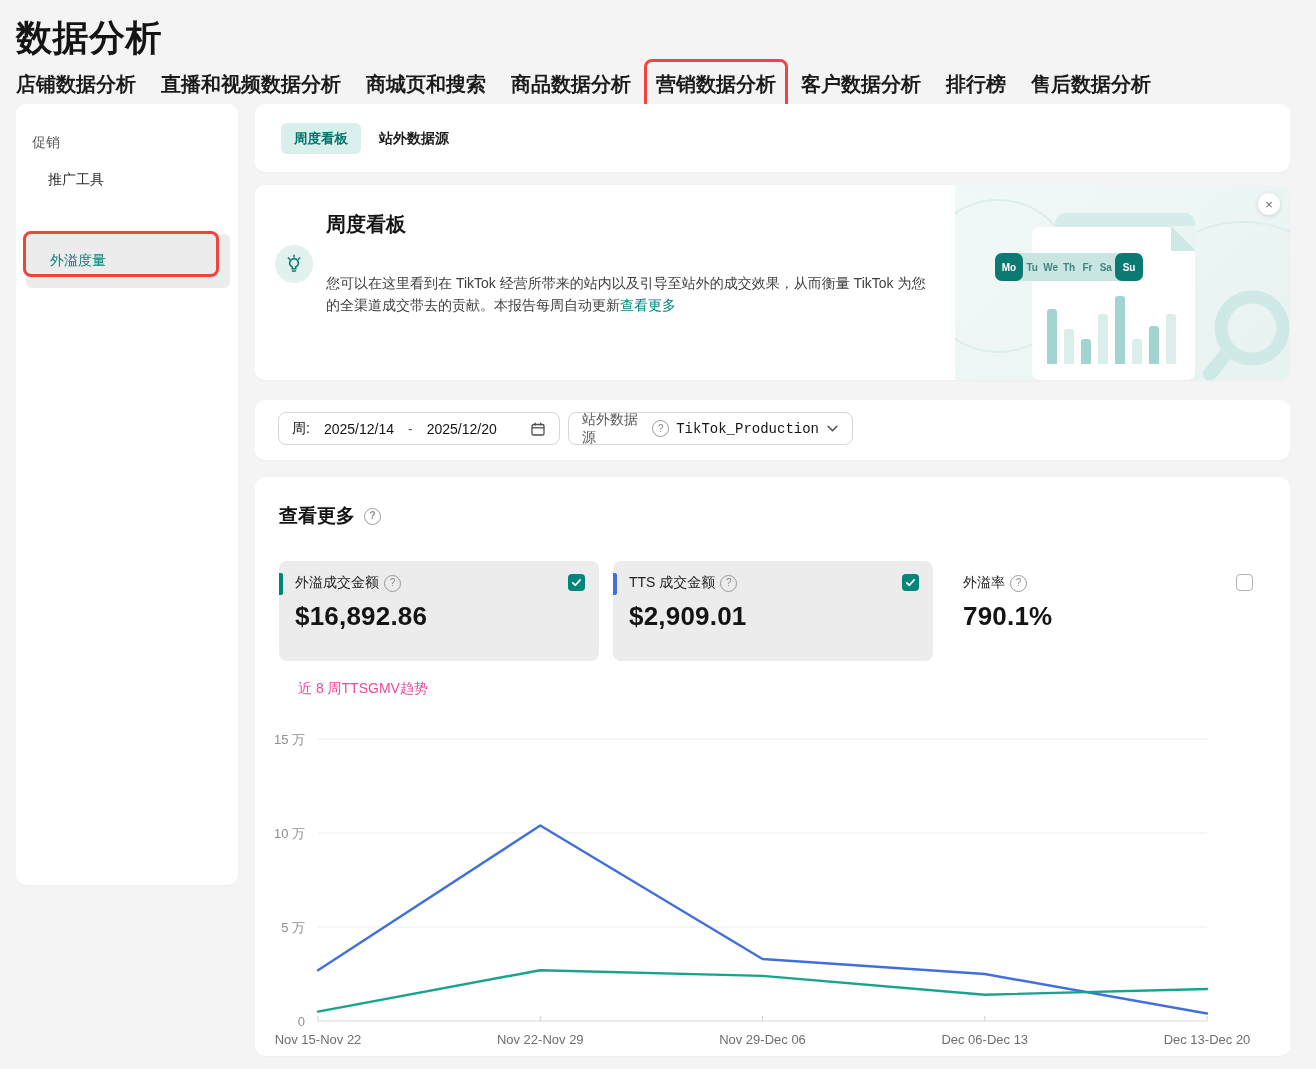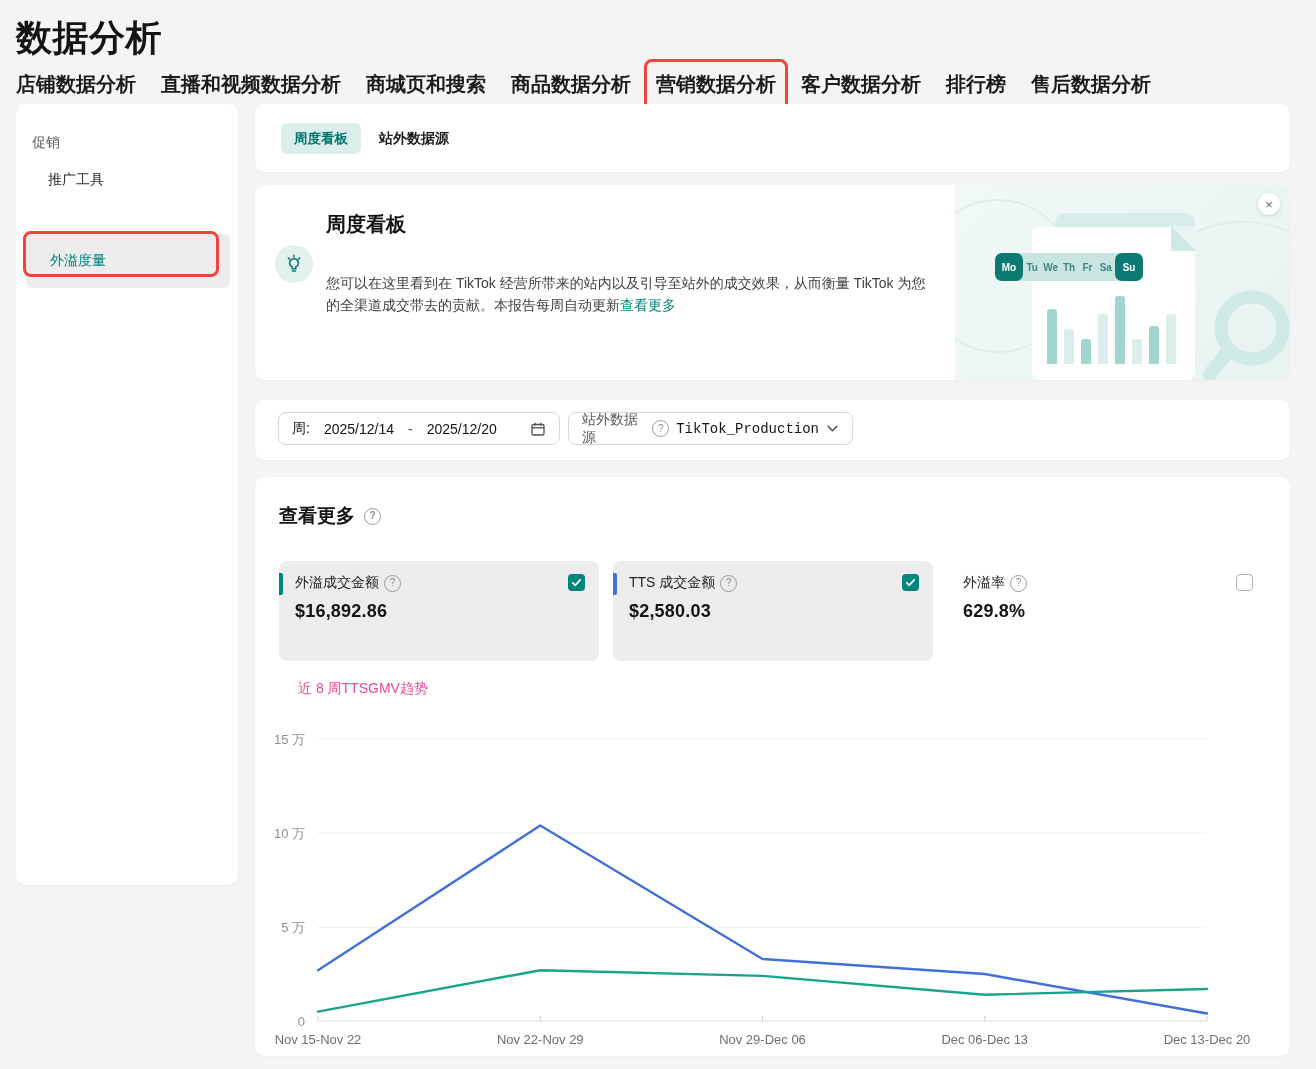--- a/index.html
+++ b/index.html
@@ -56,21 +56,21 @@
   .gray-label{color:#595959;}
   .qicon{width:15px;height:15px;border:1px solid #9a9a9a;border-radius:50%;color:#8c8c8c;font-size:10px;display:inline-flex;align-items:center;justify-content:center;flex:none;line-height:1;}
   
   #panel-main{left:255px;top:477px;width:1035px;height:579px;}
   .section-title{position:absolute;left:24px;top:26px;font-size:19px;font-weight:700;display:flex;align-items:center;gap:9px;}
   #cards{position:absolute;left:24px;top:84px;display:flex;gap:14px;}
   .metric-card{position:relative;width:320px;height:100px;background:#ececec;border-radius:8px;padding:13px 16px;box-sizing:border-box;}
   .metric-card.plain{background:transparent;}
   .m-accent{position:absolute;left:0;top:12px;width:4px;height:22px;border-radius:0 2px 2px 0;}
   .m-label{font-size:14px;color:#1f1f1f;display:flex;align-items:center;gap:5px;}
-  .m-value{margin-top:9px;font-size:18px;font-weight:700;color:#141414;letter-spacing:.2px;}
+  .m-value{margin-top:9px;font-size:26px;font-weight:700;color:#141414;letter-spacing:.2px;}
   .checkbox{position:absolute;right:14px;top:13px;width:17px;height:17px;border-radius:4px;box-sizing:border-box;cursor:pointer;}
   .checkbox.checked{background:#00857c;display:flex;align-items:center;justify-content:center;}
   .checkbox.unchecked{background:#fff;border:1.5px solid #b3b3b3;}
   .chart-subtitle{position:absolute;left:24px;top:203px;font-size:14px;color:#ec4899;margin-left:19px;}
   #chart-svg{position:absolute;left:0;top:0;}
 </style>
 </head>
 <body>
 
 <div class="abs" id="page-title">数据分析</div>
@@ -207,29 +207,29 @@
         <div class="m-accent" style="background: rgb(66, 112, 216);"></div>
         <div class="m-label">
           <span>TTS 成交金额</span>
           <span class="qicon">?</span>
         </div>
         <div class="checkbox checked">
           <svg width="11" height="11" viewBox="0 0 12 12" fill="none" stroke="#fff" stroke-width="2" stroke-linecap="round" stroke-linejoin="round">
             <path d="M2 6.4 4.8 9 10 3.2"></path>
           </svg>
         </div>
-        <div class="m-value">$2,580.03</div>
+        <div class="m-value">$2,909.01</div>
       </div>
       <div class="metric-card plain">
         <div class="m-label">
           <span>外溢率</span>
           <span class="qicon">?</span>
         </div>
         <div class="checkbox unchecked"></div>
-        <div class="m-value">629.8%</div>
+        <div class="m-value">790.1%</div>
       </div>
     </div>
   <div class="chart-subtitle">近 8 周TTSGMV趋势</div>
   <svg id="chart-svg" width="1035" height="579" viewBox="0 0 1035 579">
       <text x="50" y="548.5" text-anchor="end" fill="#8f8f8f" font-size="13">0</text>
       <line x1="63" y1="450" x2="952" y2="450" stroke="#ececec" stroke-width="1"></line>
       <text x="50" y="454.5" text-anchor="end" fill="#8f8f8f" font-size="13">5 万</text>
       <line x1="63" y1="356" x2="952" y2="356" stroke="#ececec" stroke-width="1"></line>
       <text x="50" y="360.5" text-anchor="end" fill="#8f8f8f" font-size="13">10 万</text>
       <line x1="63" y1="262" x2="952" y2="262" stroke="#ececec" stroke-width="1"></line>

